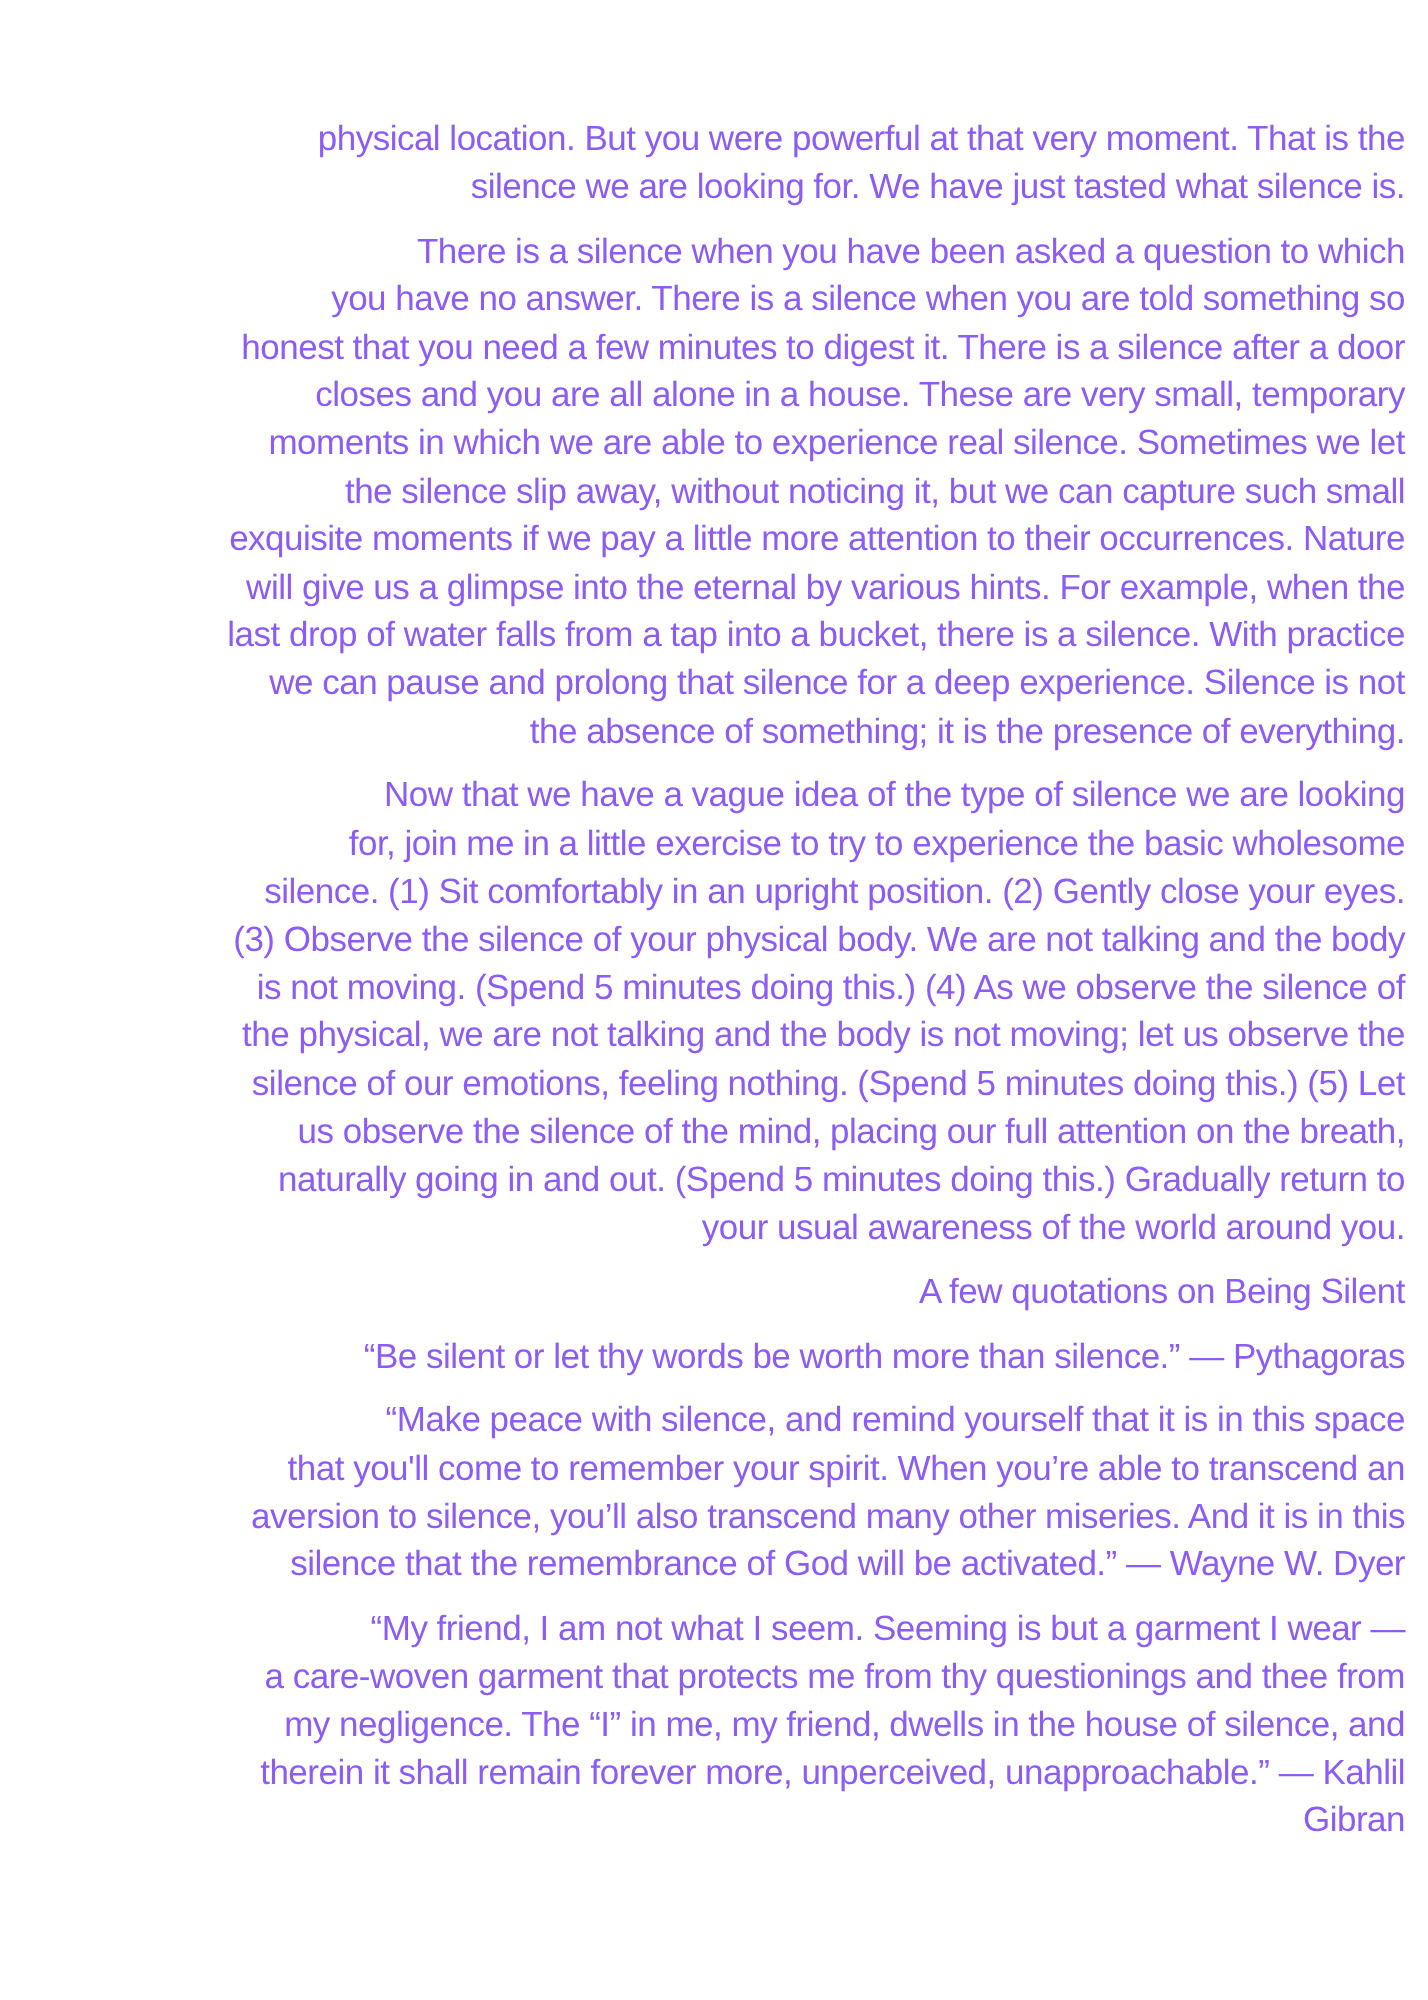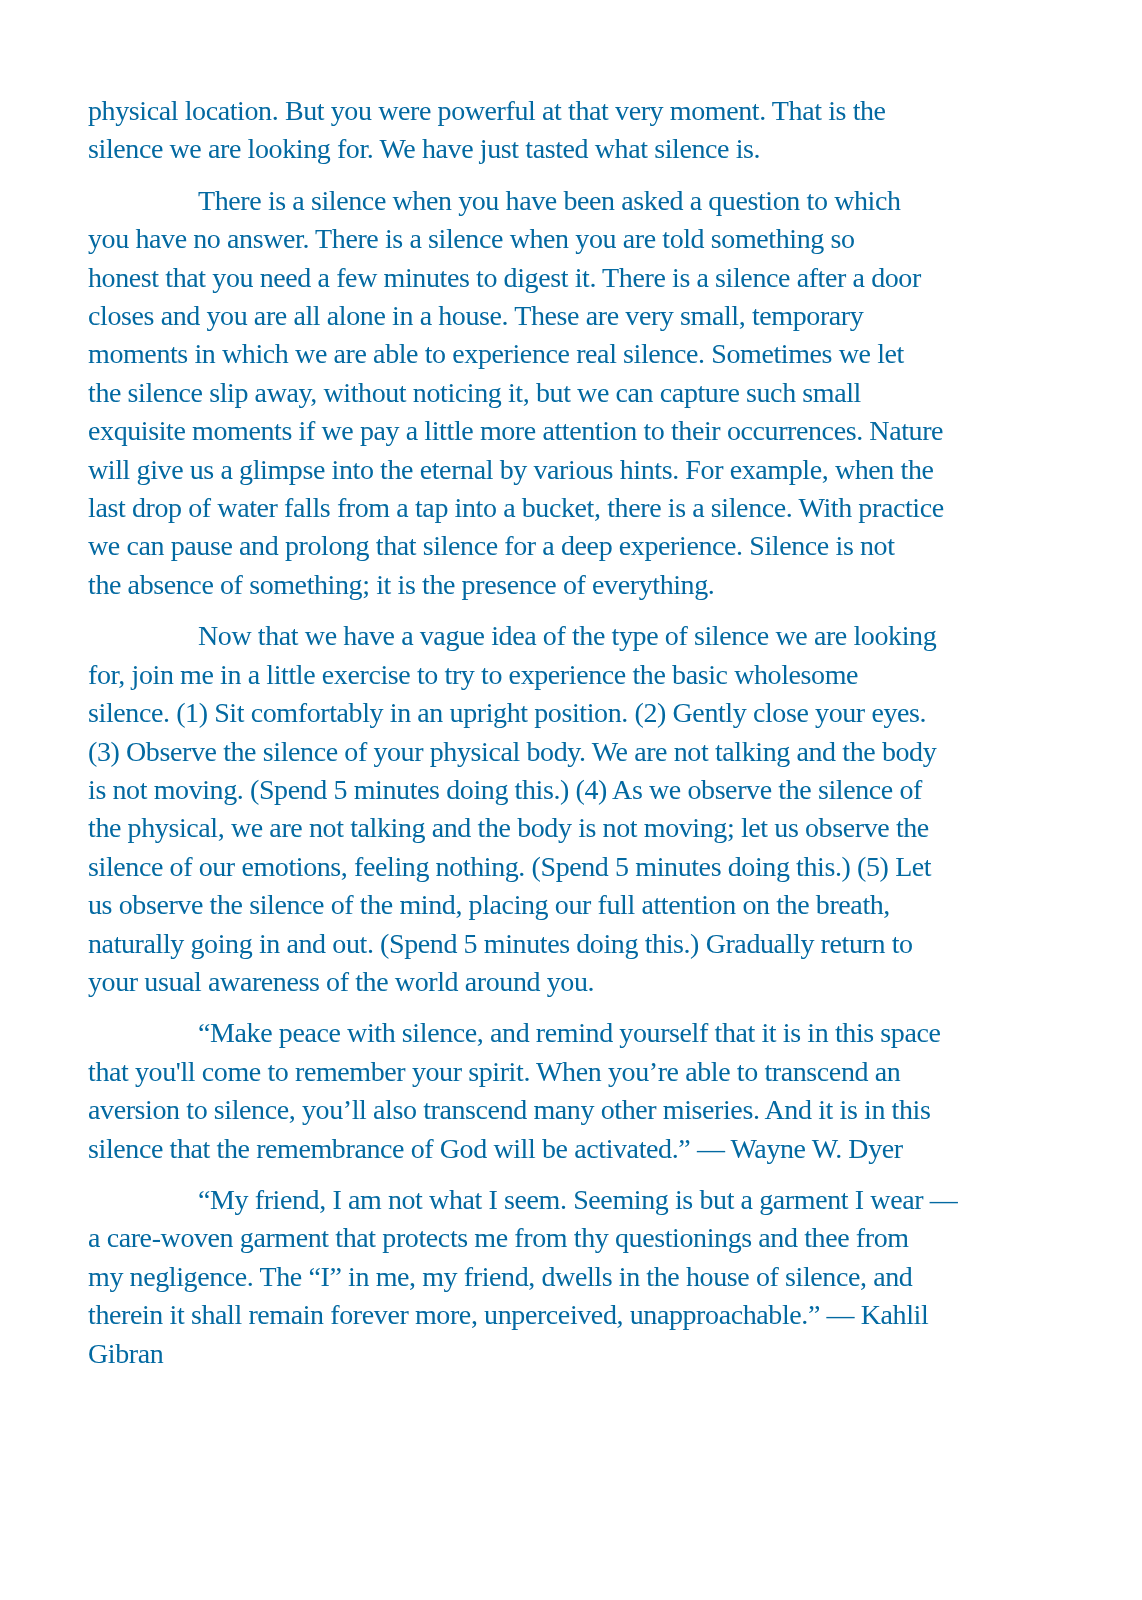--- a/index.html
+++ b/index.html
@@ -9,26 +9,26 @@
     background: #ffffff;
     overflow: hidden;
   }
   .page {
     width: 1142px;
     height: 1600px;
     background: #ffffff;
     padding: 92px 18px 0 88px;
   }
   .text-block {
-    font-family: Liberation Serif, serif;
+    font-family: Liberation Sans, sans-serif;
     font-size: 28px;
     line-height: 38.4px;
     letter-spacing: -0.4px;
-    color: #0369a1;
-    text-align: left;
+    color: #8b5cf6;
+    text-align: right;
   }
   p.para {
     white-space: pre-line;   
     margin: 0 0 13px 0;
   }
   p.para.indent {
     text-indent: 110px;
   }
 </style>
 </head>
@@ -56,21 +56,23 @@
 for, join me in a little exercise to try to experience the basic wholesome
 silence. (1) Sit comfortably in an upright position. (2) Gently close your eyes.
 (3) Observe the silence of your physical body. We are not talking and the body
 is not moving. (Spend 5 minutes doing this.) (4) As we observe the silence of
 the physical, we are not talking and the body is not moving; let us observe the
 silence of our emotions, feeling nothing. (Spend 5 minutes doing this.) (5) Let
 us observe the silence of the mind, placing our full attention on the breath,
 naturally going in and out. (Spend 5 minutes doing this.) Gradually return to
 your usual awareness of the world around you.</p>
 
+    <p class="para indent">A few quotations on Being Silent</p>
 
+    <p class="para indent">“Be silent or let thy words be worth more than silence.” — Pythagoras</p>
 
     <p class="para indent">“Make peace with silence, and remind yourself that it is in this space
 that you'll come to remember your spirit. When you’re able to transcend an
 aversion to silence, you’ll also transcend many other miseries. And it is in this
 silence that the remembrance of God will be activated.” — Wayne W. Dyer</p>
 
     <p class="para indent">“My friend, I am not what I seem. Seeming is but a garment I wear —
 a care-woven garment that protects me from thy questionings and thee from
 my negligence. The “I” in me, my friend, dwells in the house of silence, and
 therein it shall remain forever more, unperceived, unapproachable.” — Kahlil

